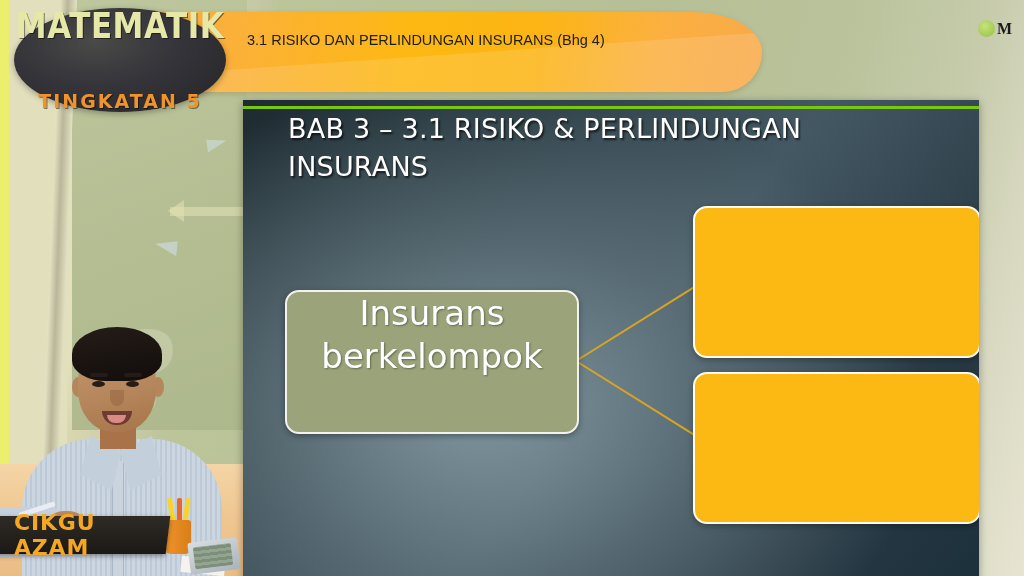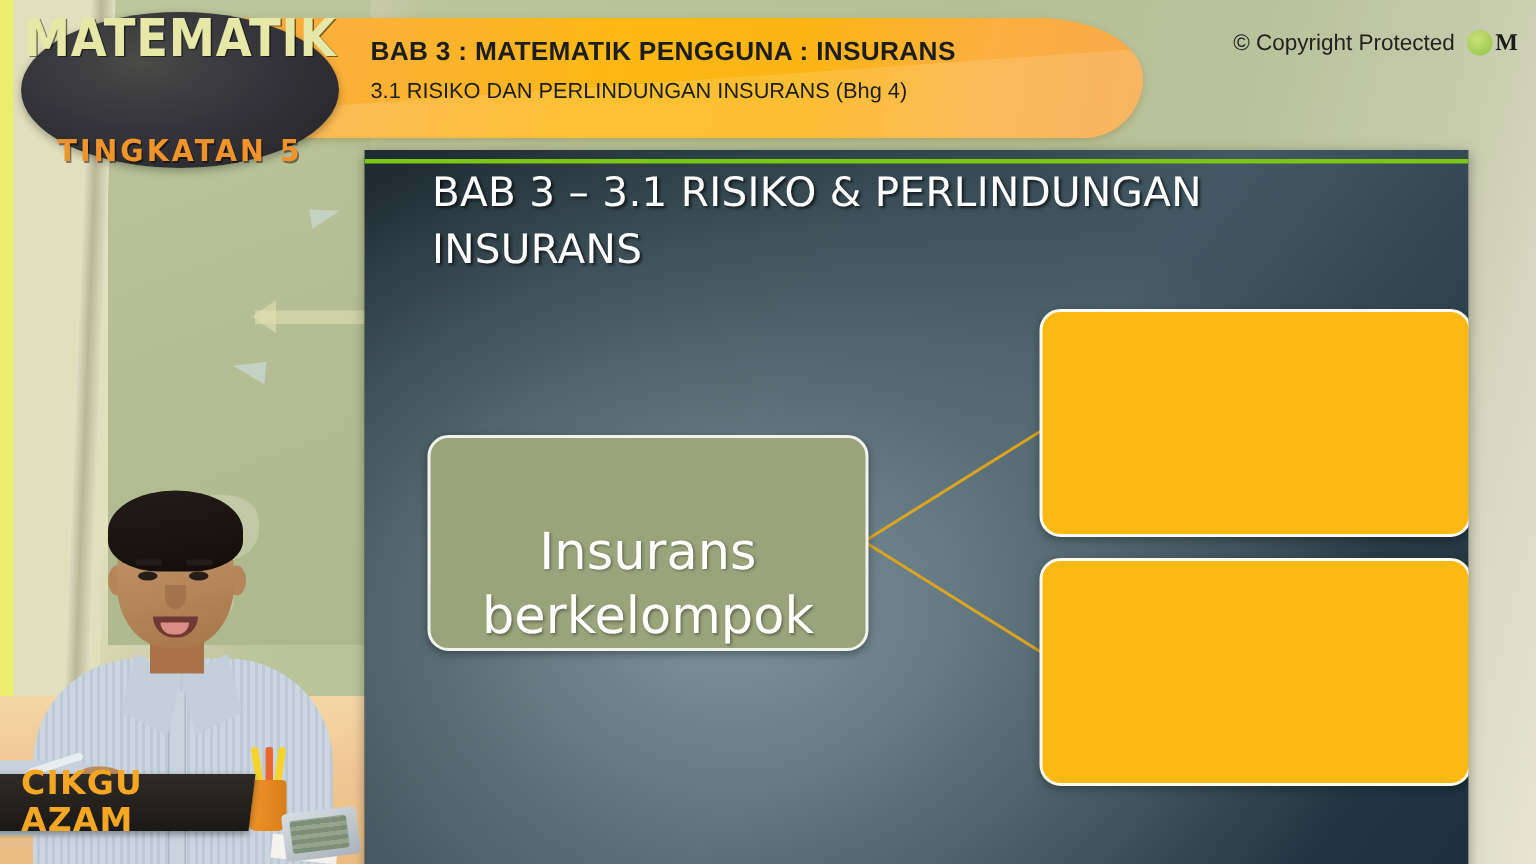--- a/index.html
+++ b/index.html
@@ -262,21 +262,21 @@
 
   
   .node-center {
     position: absolute;
     left: 42px; top: 190px;
     width: 290px; height: 140px;
     background: #9aa37a;
     border: 2px solid #f2f2ef;
     border-radius: 14px;
     display: flex;
-    align-items: flex-end;
+    align-items: flex-start;
     justify-content: center;
     text-align: center;
     box-shadow: 0 2px 6px rgba(0,0,0,.35);
   }
   .node-center-label {
     color: #ffffff;
     font-size: 34px;
     line-height: 1.25;
     font-family: "DejaVu Sans", sans-serif;
     text-shadow: 1px 1px 2px rgba(0,0,0,.35);
@@ -530,32 +530,30 @@
   <div class="bg-post"></div>
   <div class="doodle doodle-q">?</div>
   <div class="plane plane1"></div>
   <div class="arrow-doodle"></div>
   <div class="plane plane2"></div>
   <div class="bg-desk-shadow"></div>
   <div class="bg-desk"></div>
 
   <div class="banner">
     <div class="banner-inner">
-      <div class="banner-title">BAB 3 : MATEMATIK PENGGUNA : INSURANS</div>
       <div class="banner-sub">3.1 RISIKO DAN PERLINDUNGAN INSURANS (Bhg 4)</div>
     </div>
   </div>
 
   <div class="logo">
     <div class="logo-main">MATEMATIK</div>
     <div class="logo-sub">TINGKATAN 5</div>
   </div>
 
   <div class="copyright">
-    <span class="copyright-text">© Copyright Protected</span>
     <span class="copyright-logo">
       <span class="cr-circle"></span>
       <span class="cr-m">M</span>
     </span>
   </div>
 
   <div class="slide">
     <div class="slide-rule-top"></div>
     <div class="slide-rule-bottom"></div>
 

